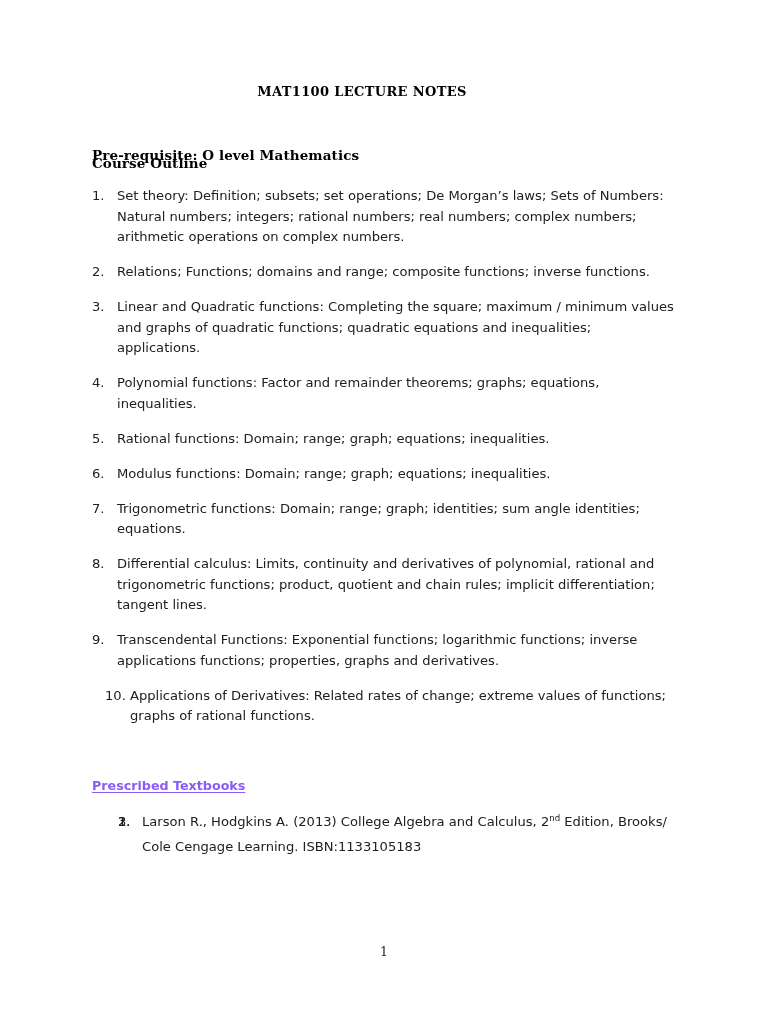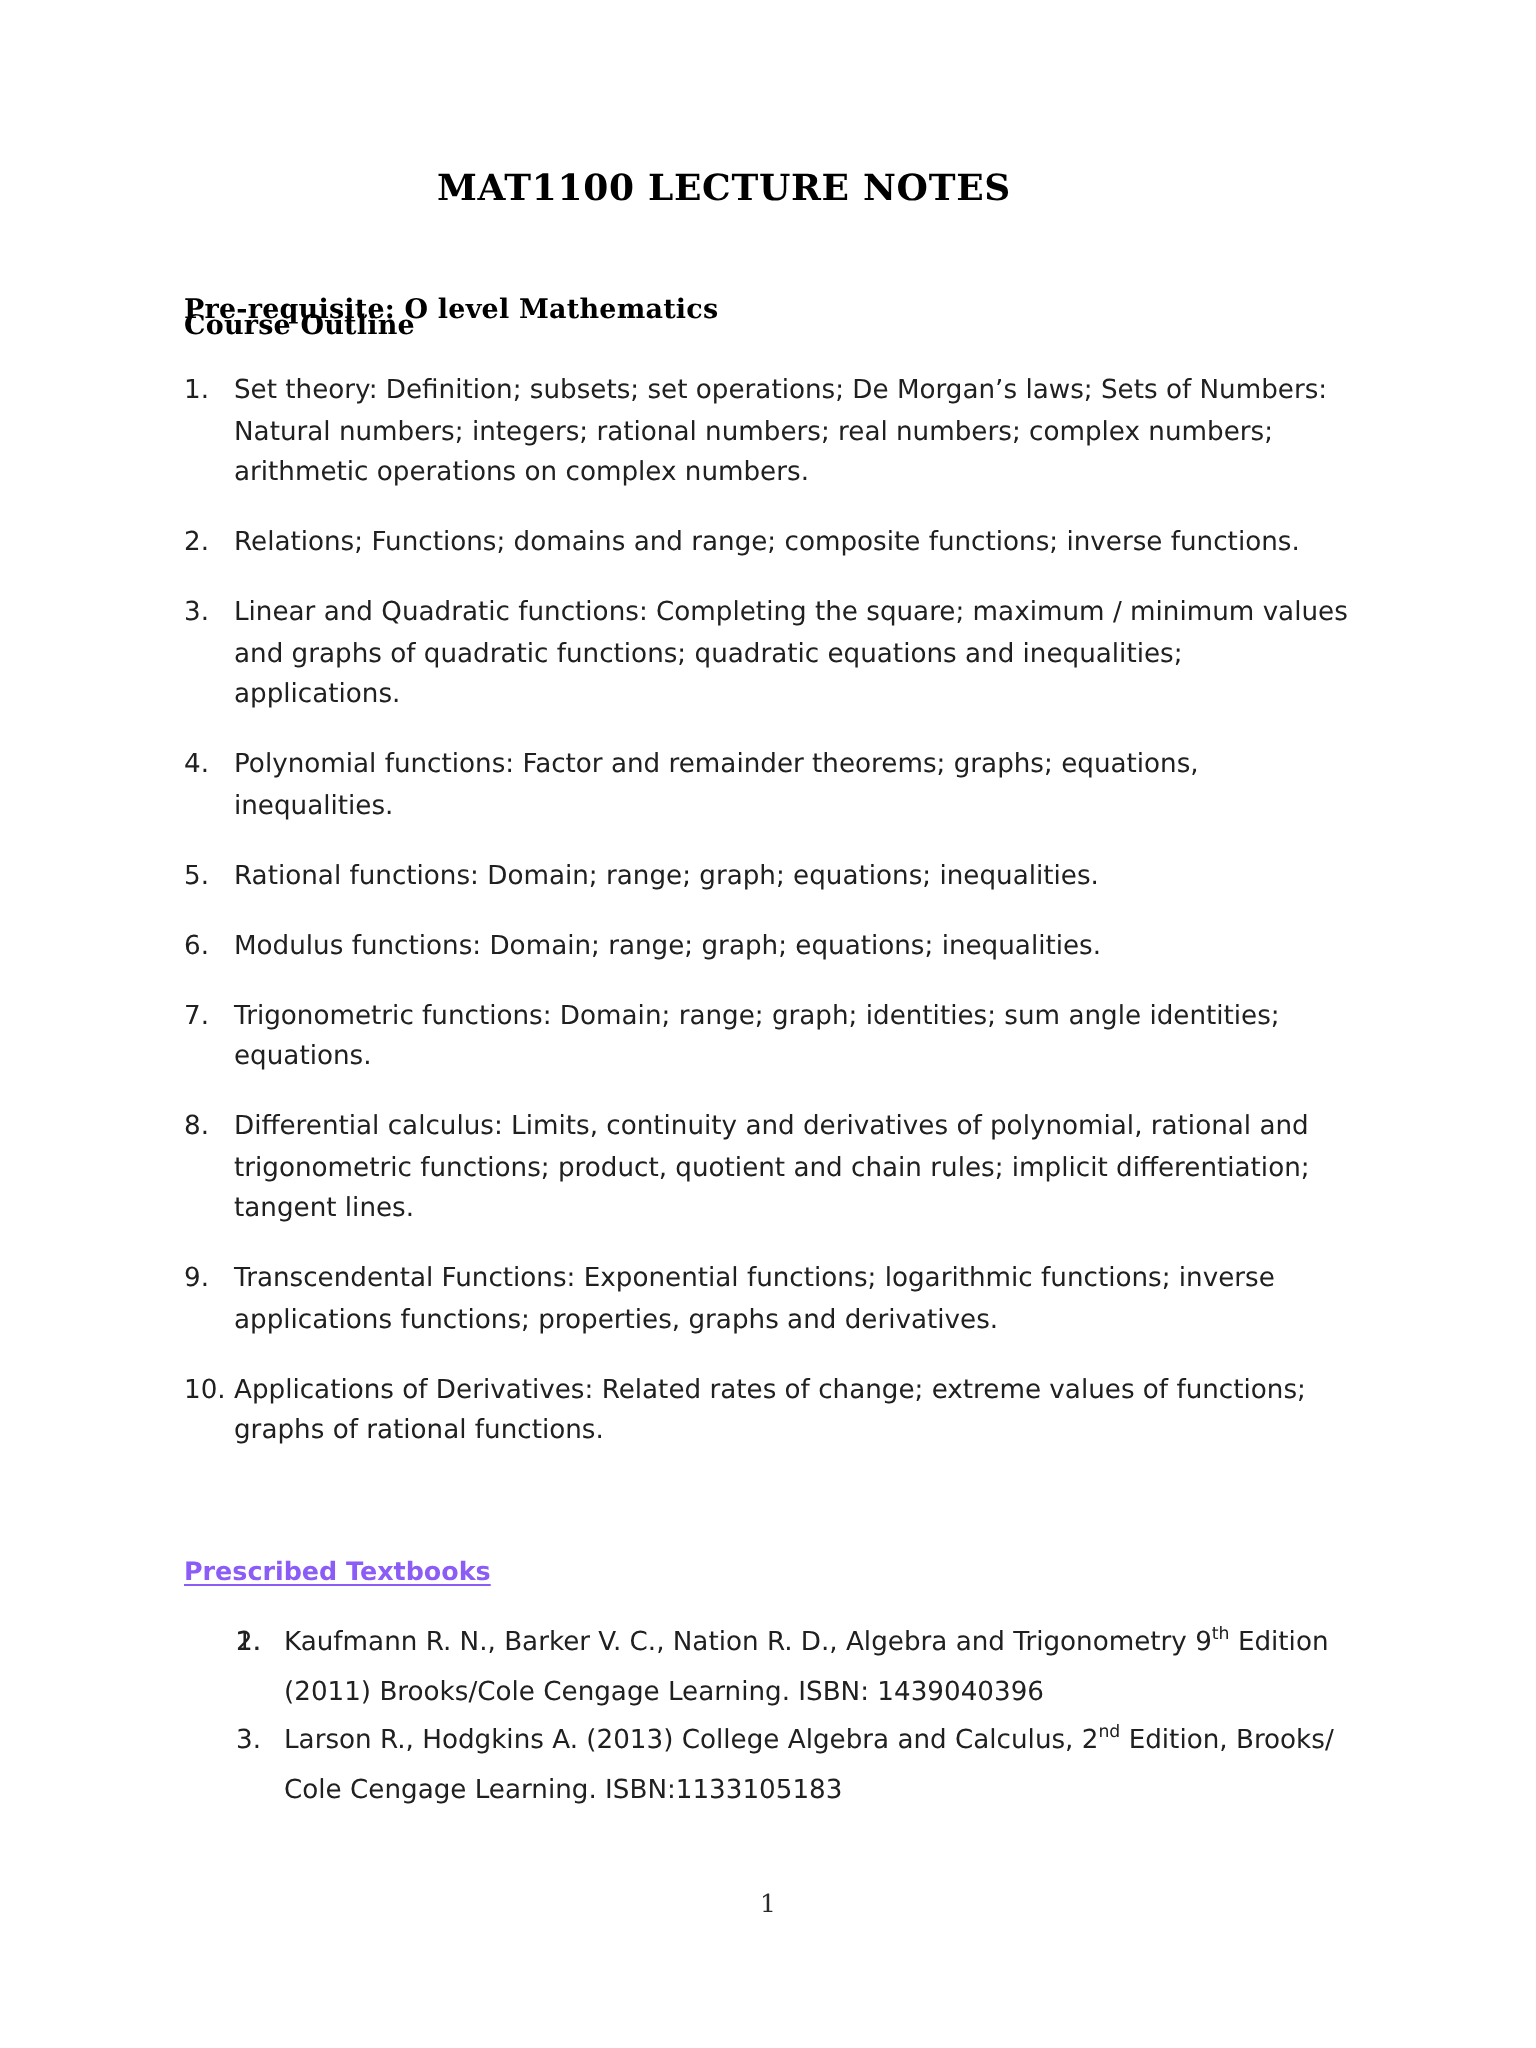--- a/index.html
+++ b/index.html
@@ -28,21 +28,21 @@
 
   
   .doc-title {
     position: absolute;
     left: 0;
     top: 84px;
     width: 724px;
     text-align: center;
     font-family: "DejaVu Serif", "Liberation Serif", serif;
     font-weight: bold;
-    font-size: 18px;
+    font-size: 13px;
     letter-spacing: 0.35px;
     color: #000000;
   }
 
   .heading-bold {
     position: absolute;
     left: 92px;
     font-family: "DejaVu Serif", "Liberation Serif", serif;
     font-weight: bold;
     font-size: 13.5px;
@@ -75,21 +75,21 @@
     top: 0;
     width: 22px;
     text-align: left;
     font-size: 13.1px;
     color: #202020;
   }
   .outline-item .txt {
     display: block;
   }
   
-  .outline-item.wide { padding-left: 25px; }
+  .outline-item.wide { padding-left: 25px; margin-left: 13px; }
 
   sup {
     font-size: 0.66em;
     vertical-align: super;
     line-height: 0;
   }
 
   
   .textbooks-heading {
     position: absolute;
@@ -208,21 +208,20 @@
   <div class="textbooks-heading">Prescribed Textbooks</div>
 
   <div class="refs">
 
     <div class="ref-item">
       <span class="num">1.</span>
     </div>
 
     <div class="ref-item">
       <span class="num">2.</span>
-      <span class="txt"><span>Kaufmann R. N., Barker V. C., Nation R. D., Algebra and Trigonometry 9</span><sup>th</sup><span> Edition (2011) Brooks/Cole Cengage Learning. ISBN: 1439040396</span></span>
     </div>
 
     <div class="ref-item">
       <span class="num">3.</span>
       <span class="txt"><span>Larson R., Hodgkins A. (2013) College Algebra and Calculus, 2</span><sup>nd</sup><span> Edition, Brooks/ Cole Cengage Learning. ISBN:1133105183</span></span>
     </div>
 
   </div>
 
   <div class="page-number">1</div>

